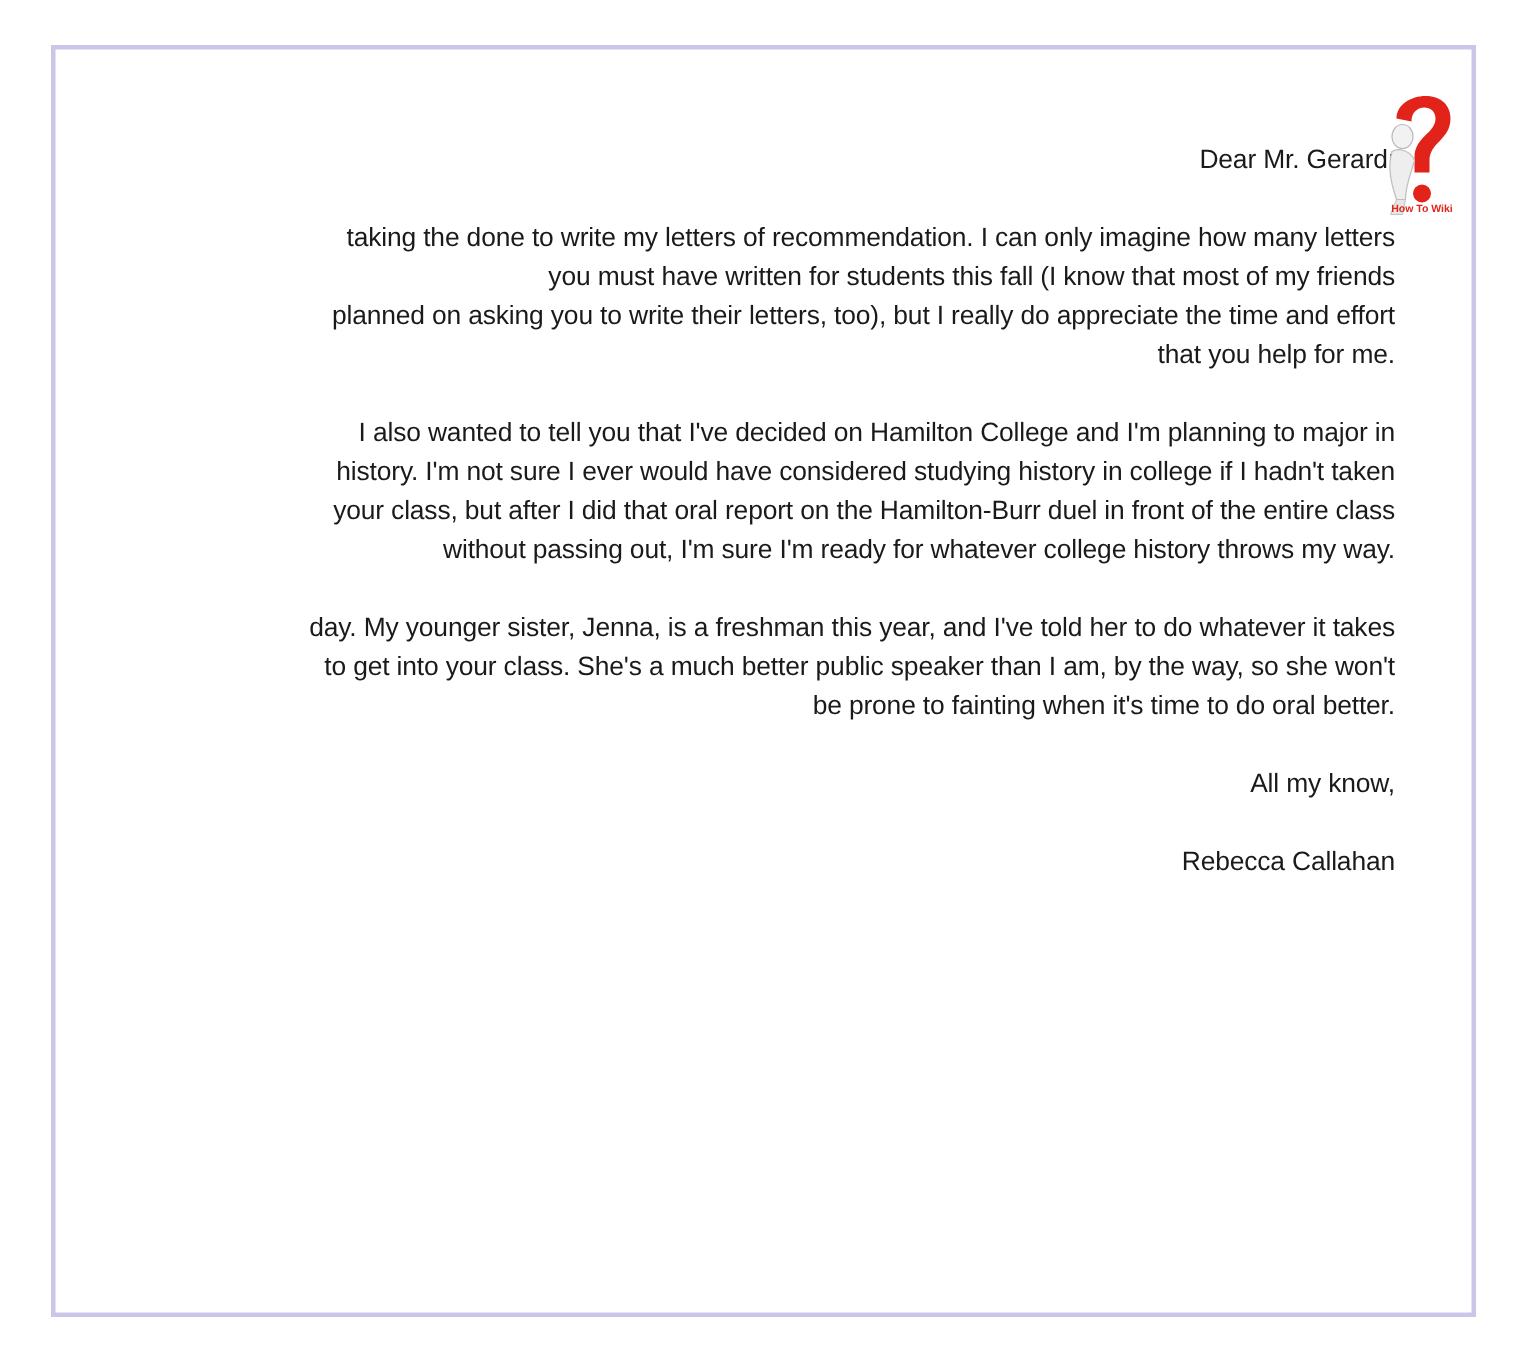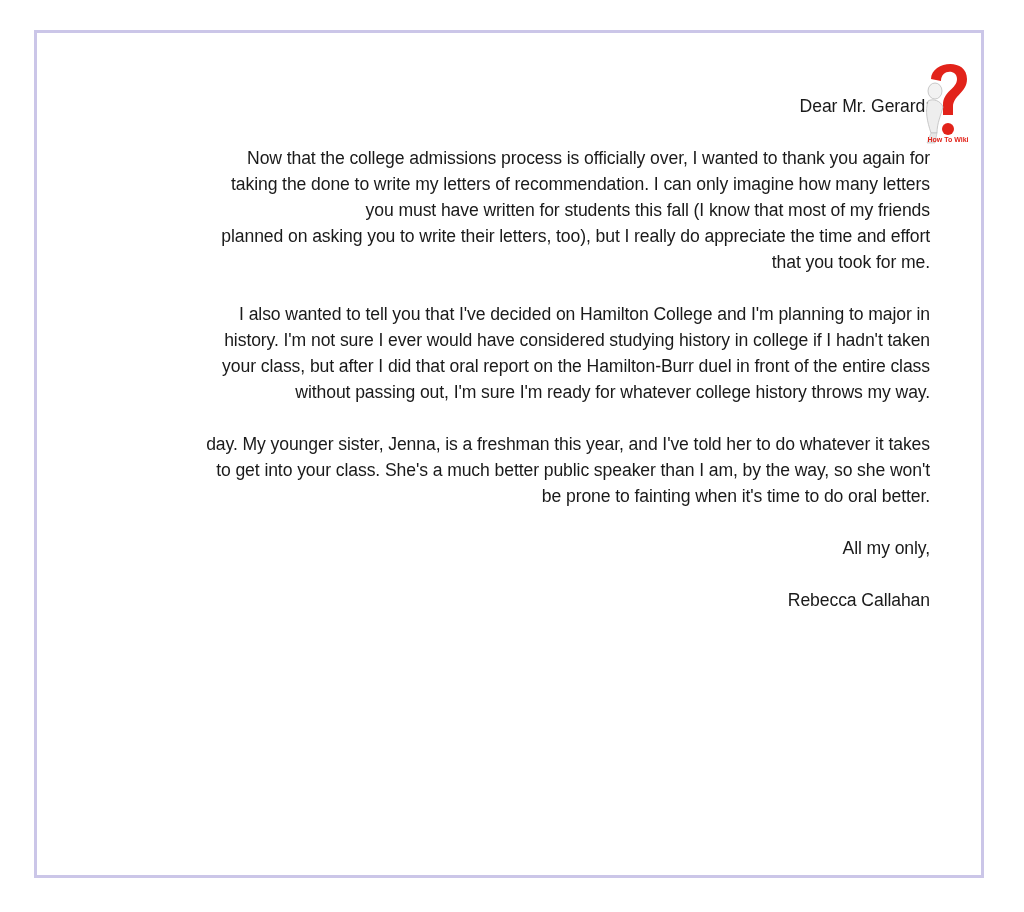--- a/index.html
+++ b/index.html
@@ -65,43 +65,42 @@
 <body>
 
 <div class="page-frame">
 
   <div class="letter">
     <p>
       <span class="line">Dear Mr. Gerard:</span>
     </p>
 
     <p>
-      <span class="line">Now that the college admissions process is officially over, I wanted to thank you again for</span>
       <span class="line">taking the done to write my letters of recommendation.  I can only imagine how many letters</span>
       <span class="line">you must have written for students this fall (I know that most of my friends</span>
       <span class="line">planned on asking you to write their letters, too), but I really do appreciate the time and effort</span>
-      <span class="line">that you took for me.</span>
+      <span class="line">that you help for me.</span>
     </p>
 
     <p>
       <span class="line">I also wanted to tell you that I've decided on Hamilton College and I'm planning to major in</span>
       <span class="line">history.  I'm not sure I ever would have considered studying history in college if I hadn't taken</span>
       <span class="line">your class, but after I did that oral report on the Hamilton-Burr duel in front of the entire class</span>
       <span class="line">without passing out, I'm sure I'm ready for whatever college history throws my way.</span>
     </p>
 
     <p>
       <span class="line">day.  My younger sister, Jenna, is a freshman this year, and I've told her to do whatever it takes</span>
       <span class="line">to get into your class.  She's a much better public speaker than I am, by the way, so she won't</span>
       <span class="line">be prone to fainting when it's time to do oral better.</span>
     </p>
 
 
     <p>
-      <span class="line">All my only,</span>
+      <span class="line">All my know,</span>
     </p>
 
     <p>
       <span class="line">Rebecca Callahan</span>
     </p>
 
   </div>
 
   <svg class="logo" viewBox="0 0 60 96" xmlns="http://www.w3.org/2000/svg">
 

